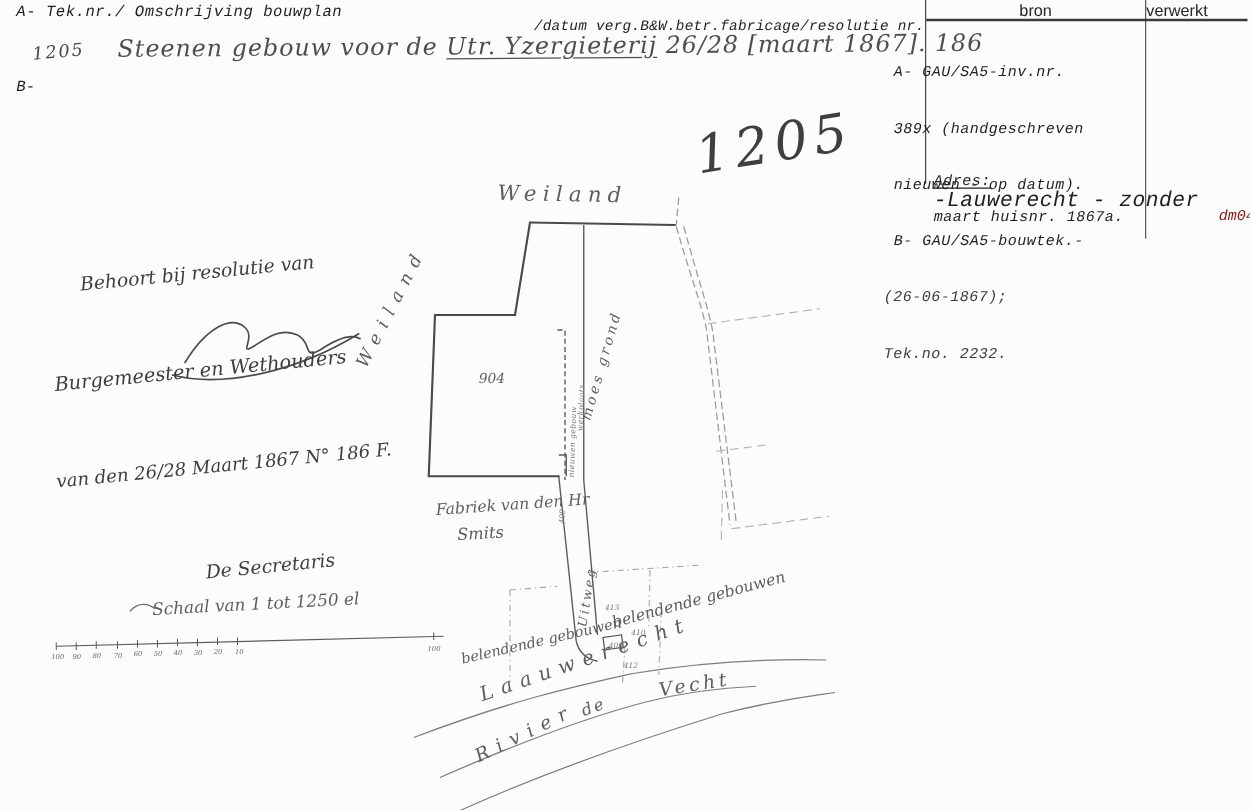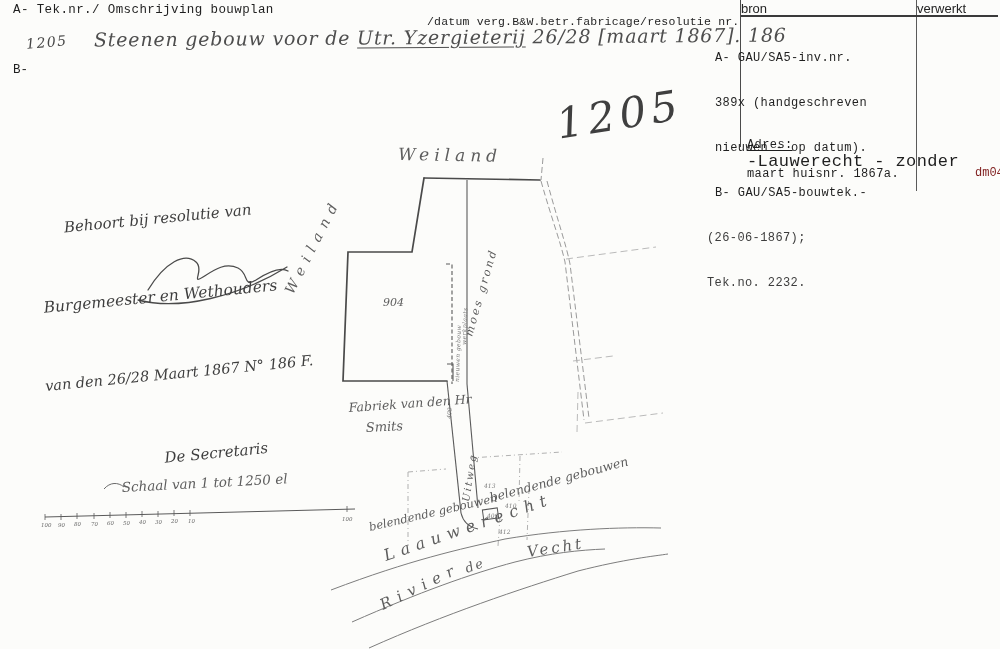--- a/index.html
+++ b/index.html
@@ -1,27 +1,27 @@
 <!DOCTYPE html>
 <html><head>
 <meta charset="utf-8">
 <style>
   html,body{margin:0;padding:0;}
   .page{position:relative;width:1000px;height:649px;background:#fcfcfa;overflow:hidden;
         font-family:"Liberation Sans",sans-serif;}
   .abs{position:absolute;white-space:pre;}
-  .mono{font-family:"Liberation Mono","DejaVu Sans Mono",monospace;color:#1f1f1f;}
+  .mono{font-family:"Liberation Mono","DejaVu Sans Mono",monospace;color:#1f1f1f;font-style:italic;}
   .sans{font-family:"Liberation Sans",sans-serif;color:#242424;}
   .hw{font-family:"DejaVu Serif","Liberation Serif",serif;font-style:italic;color:#4a4a4a;}
   .hdr-left{left:13px;top:3px;font-size:12.5px;letter-spacing:0.4px;}
   .hdr-right{left:427px;top:15px;font-size:11.5px;letter-spacing:0.2px;}
   .vline1{left:740px;top:0;width:1px;height:147px;background:#4a4a4a;}
   .vline2{left:916px;top:0;width:1px;height:191px;background:#5a5a5a;}
   .hline{left:741px;top:15px;width:257px;height:2px;background:#3a3a3a;}
-  .bron-hdr{left:741px;top:1px;width:175px;font-size:13px;}
+  .bron-hdr{left:741px;top:1px;width:175px;text-align:center;font-size:13px;}
   .verwerkt-hdr{left:917px;top:1px;width:82px;text-align:left;font-size:13px;}
   .bron-body{left:715px;top:21px;font-size:12px;line-height:15px;letter-spacing:0.4px;}
   .bron-line-alt{margin-left:-8px;color:#3d3d3d;}
   .adres-hd{left:747px;top:138px;font-size:12px;letter-spacing:0.4px;text-decoration:underline;text-underline-offset:2px;}
   .adres-l1{left:747px;top:152px;font-size:17px;letter-spacing:0.4px;}
   .adres-l2{left:747px;top:167px;font-size:12px;letter-spacing:0.4px;}
   .verwerkt-val{left:975px;top:166px;font-size:12px;color:#7f1d1d;}
   .teknr-hw{left:26px;top:34px;font-size:14px;letter-spacing:1.5px;transform:rotate(-5deg);color:#474747;}
   .b-prefix{left:13px;top:63px;font-size:12.5px;}
   .omschrijving{left:94px;top:26px;font-size:19px;letter-spacing:0.8px;transform:rotate(-0.4deg);color:#4e4e4e;}

